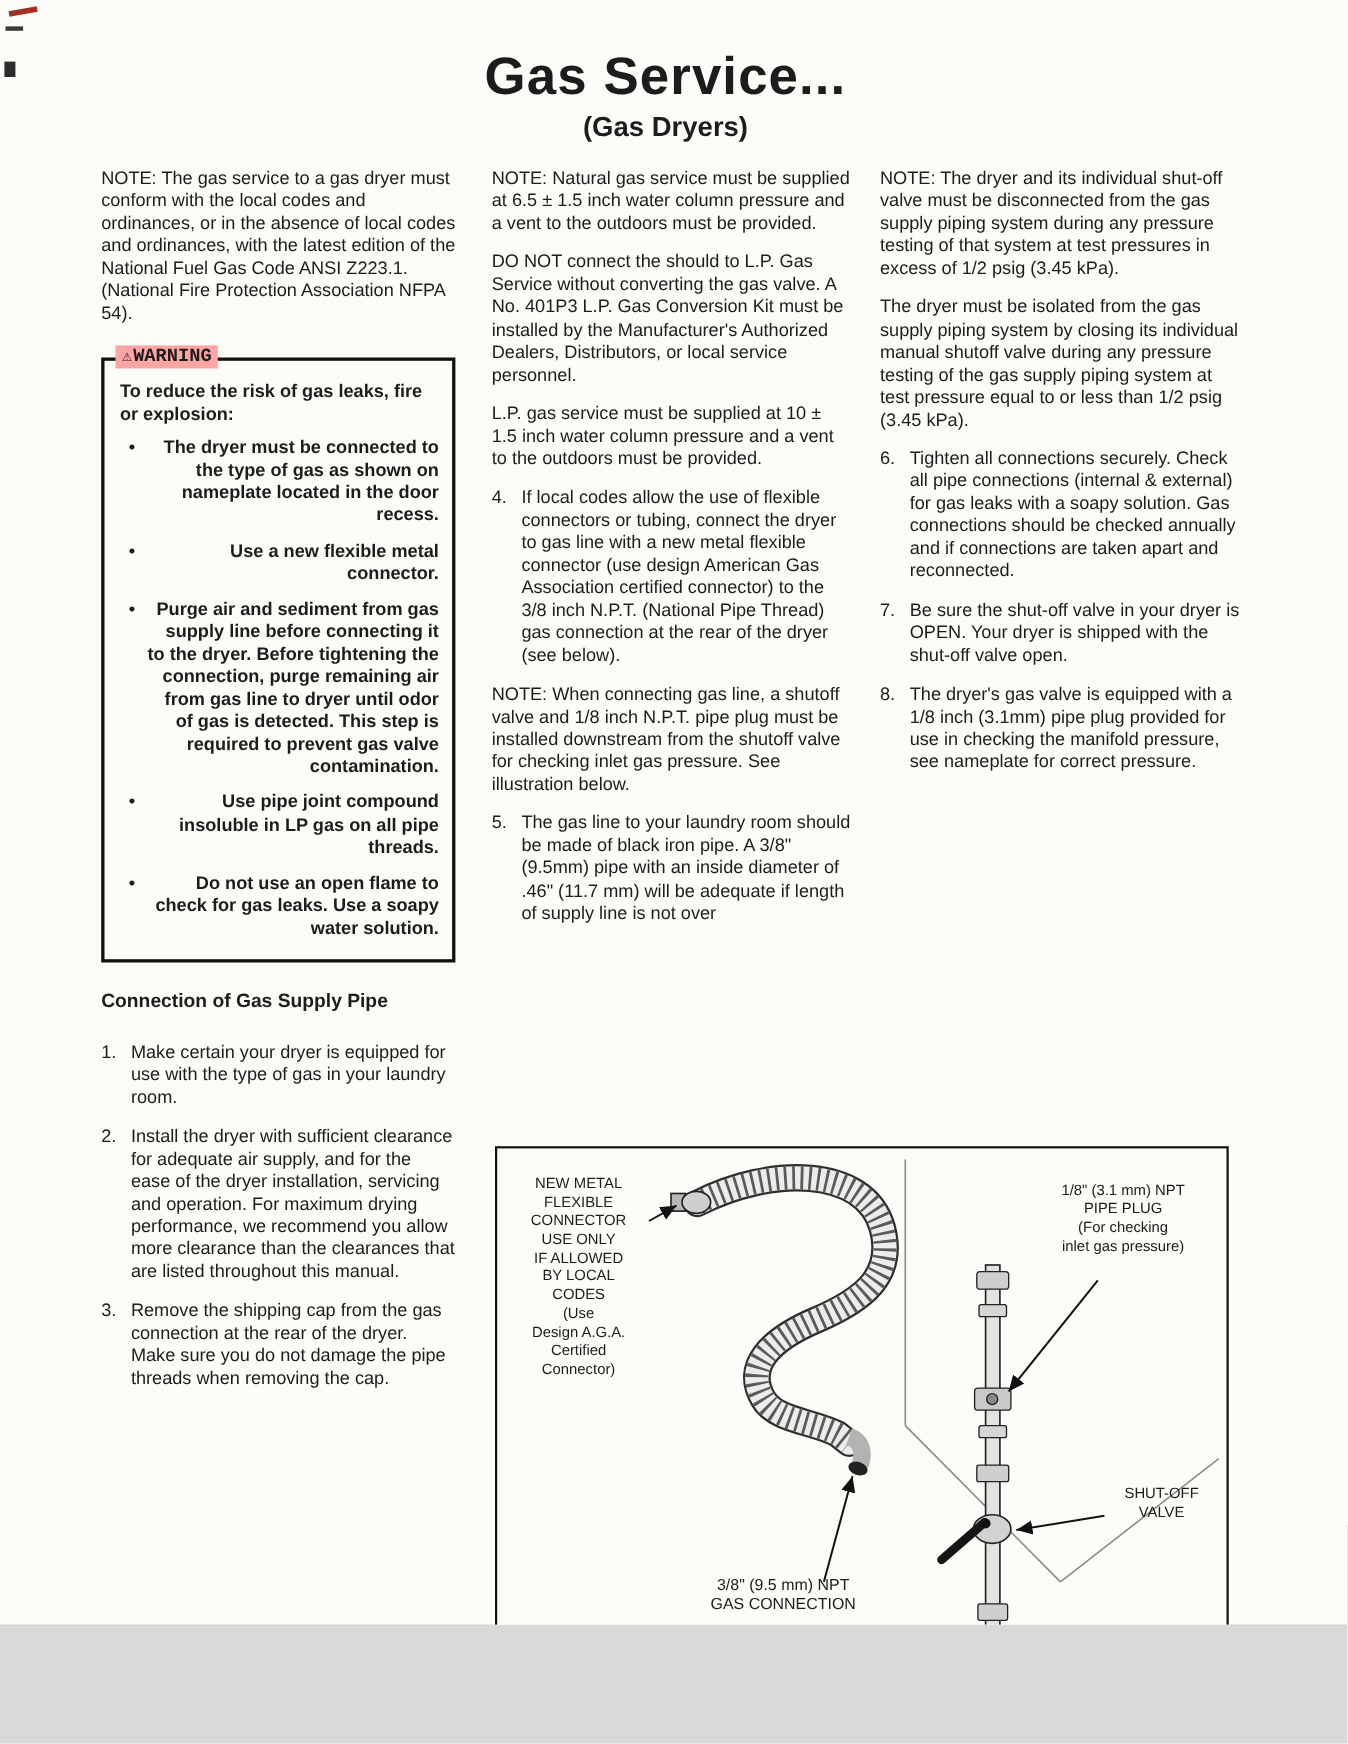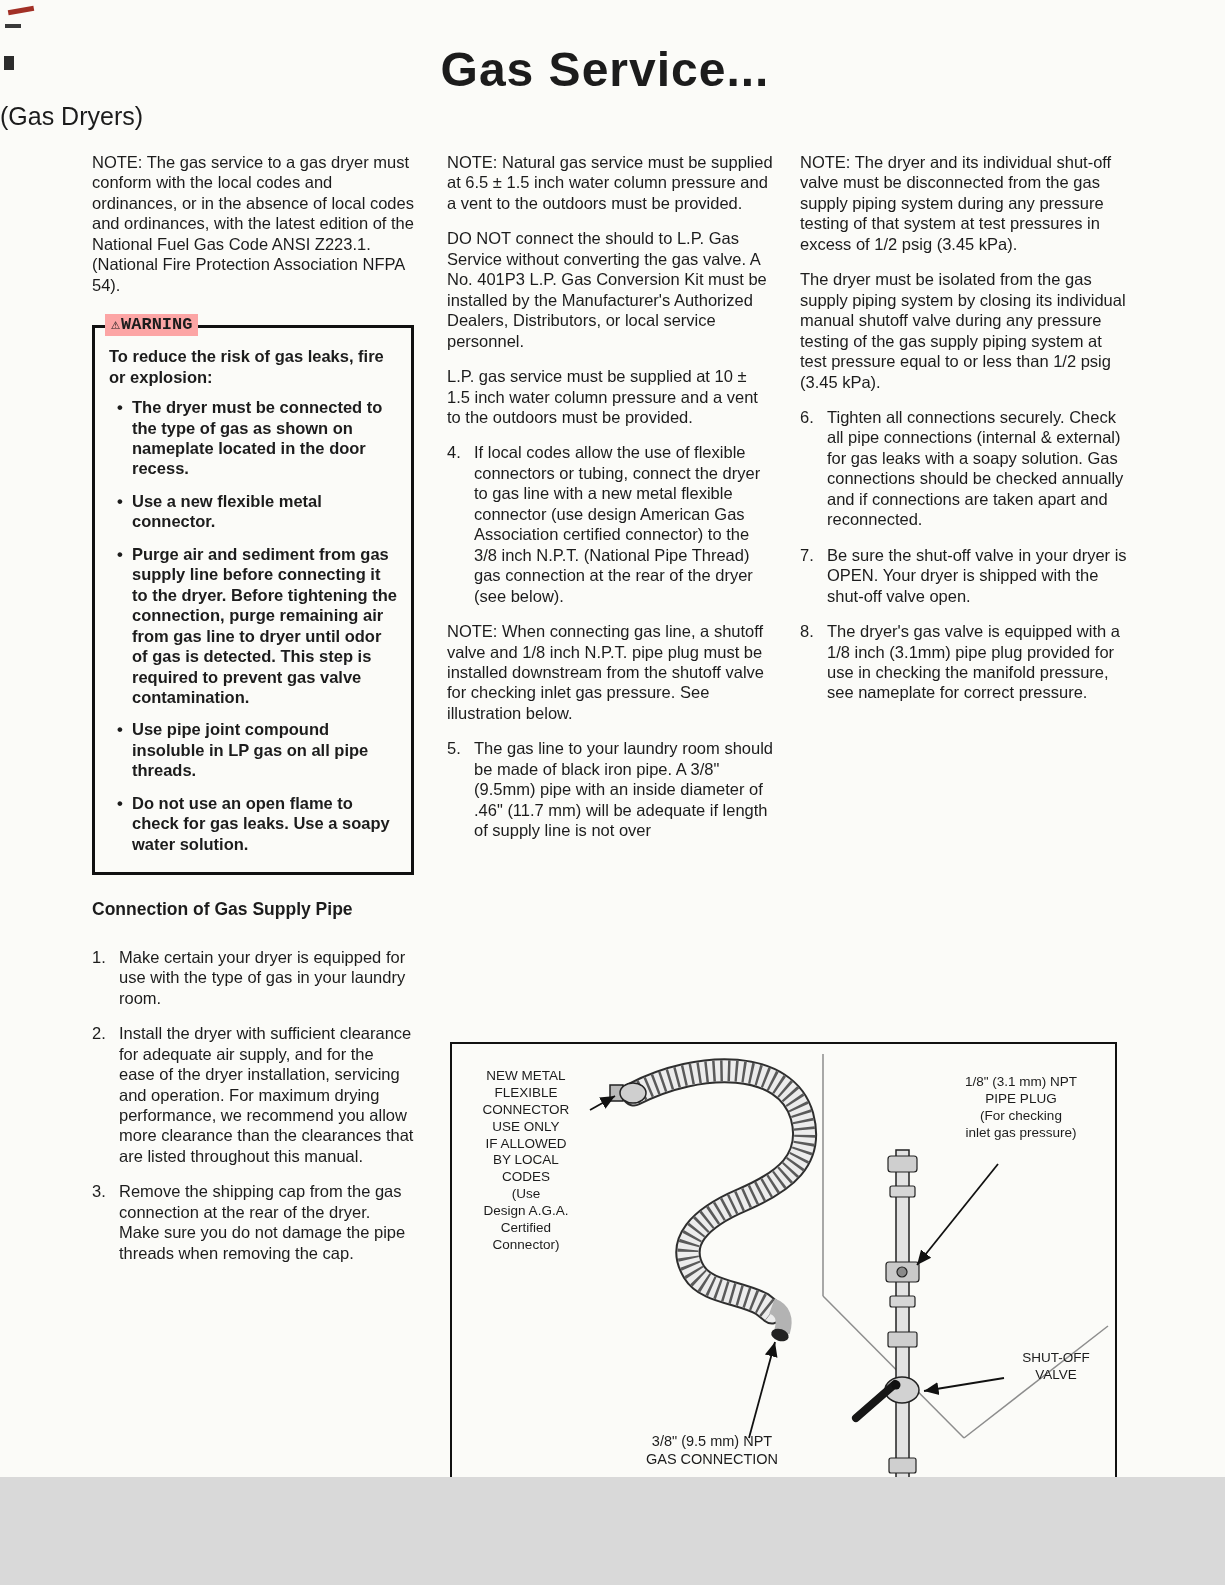--- a/index.html
+++ b/index.html
@@ -6,41 +6,41 @@
   .page {
     position:relative; width:1225px; height:1477px; margin:0 auto;
     background:#fbfbf8; color:#1c1c1c;
     font-family:"Liberation Sans", sans-serif; overflow:hidden;
   }
   .title {
     position:absolute; top:42px; left:0; width:1210px; text-align:center;
     font-size:48px; font-weight:bold; letter-spacing:1px;
   }
   .subtitle {
-    position:absolute; top:102px; left:0; width:1210px; text-align:left;
-    font-size:25px; font-weight:normal;
+    position:absolute; top:102px; left:0; width:1210px; text-align:center;
+    font-size:25px; font-weight:bold;
   }
   .col { position:absolute; top:152px; font-size:16.5px; line-height:1.24; }
   .col-1 { left:92px;  width:322px; }
   .col-2 { left:447px; width:326px; }
   .col-3 { left:800px; width:332px; }
   p.para { margin:0 0 15px 0; }
   .indent { margin-left:27px; }
 
   .warning-box {
     position:relative; border:3px solid #111; margin:30px 0 0 0;
     padding:18px 12px 6px 14px;
   }
   .warning-label {
     position:absolute; top:-14px; left:10px; background:#fca5a5;
     padding:0 6px; font-weight:bold; font-size:17px;font-family:Liberation Mono, monospace;
   }
   .warning-icon { font-size:15px; margin-right:1px; }
   .warning-intro { font-weight:bold; margin:0 0 10px 0; }
-  ul.warning-list { margin:0; padding:0 0 0 8px; list-style:none; }
+  ul.warning-list { margin:0; padding:0 0 0 8px; list-style:none;text-align:right; }
   ul.warning-list li {
     font-weight:bold; margin:0 0 12px 0; padding-left:15px; position:relative;
   }
   ul.warning-list li::before { content:"\2022"; position:absolute; left:0; }
 
   .section-heading { font-weight:bold; font-size:17.5px; margin:24px 0 26px 0; }
 
   .step { display:flex; margin:0 0 15px 0; }
   .step .num { flex:0 0 27px; width:27px; }
   .step .txt { flex:1; }

